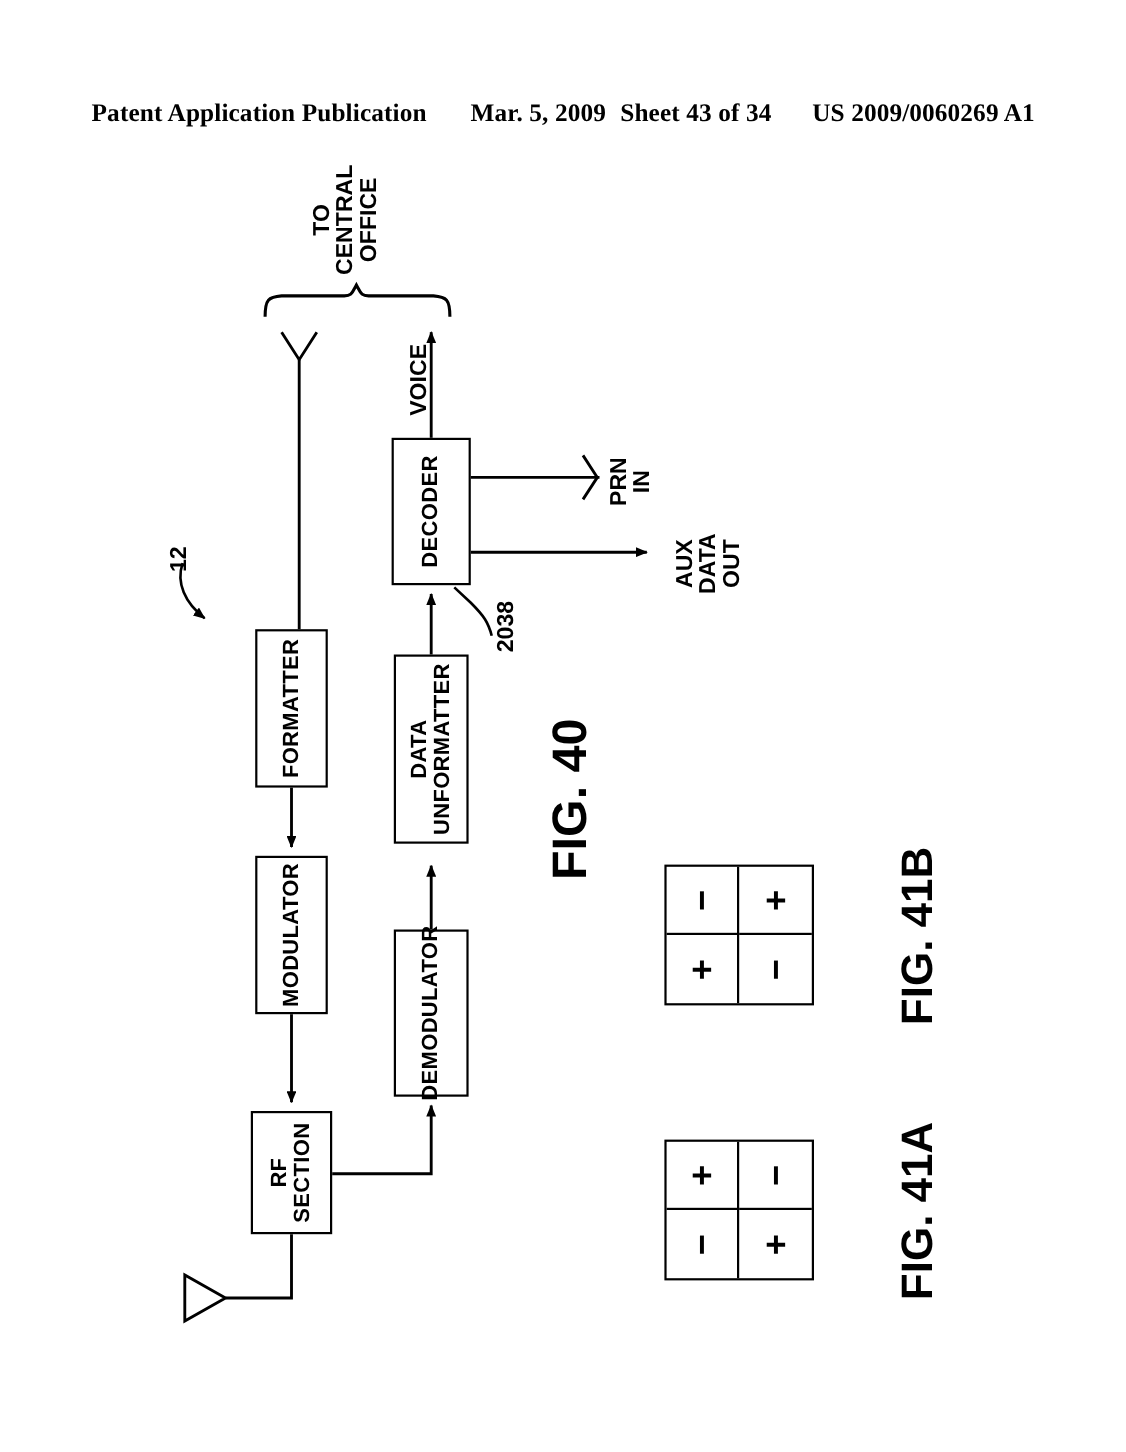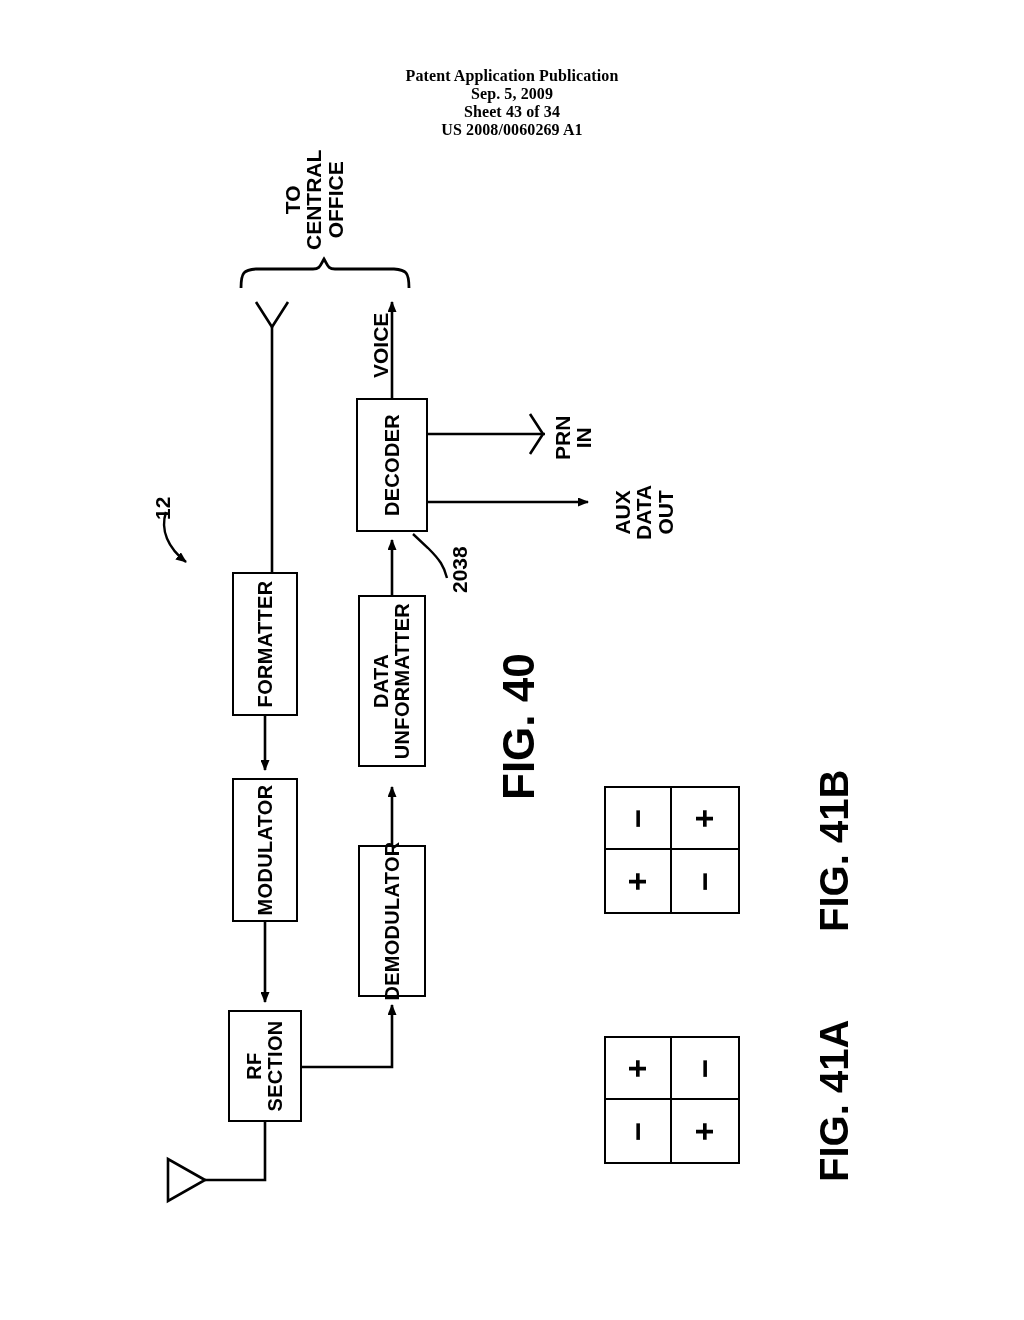--- a/index.html
+++ b/index.html
@@ -21,24 +21,23 @@
     position: absolute;
     top: 88px;
     left: 0;
     width: 1024px;
     height: 30px;
     display: flex;
     justify-content: center;
     align-items: center;
     font-family: "Liberation Serif", serif;
     font-weight: bold;
-    font-size: 16px;
+    font-size: 23px;
     letter-spacing: 0.1px;
     white-space: nowrap;
-    flex-direction: column;
   }
   .page-header .seg { display: inline-block; }
   .gap-lg { display: inline-block; width: 40px; }
   .gap-md { display: inline-block; width: 13px; }
   .gap-xl { display: inline-block; width: 37px; }
 
   
   #figure-canvas {
     position: absolute;
     left: 0;
@@ -122,25 +121,25 @@
     width: 1024px; height: 1320px;
     pointer-events: none;
   }
 </style>
 </head>
 <body>
 
 <div class="page-header">
   <span class="seg">Patent Application Publication</span>
   <span class="gap-lg"></span>
-  <span class="seg">Sep. 5, 2009</span>
+  <span class="seg">Mar. 5, 2009</span>
   <span class="gap-md"></span>
   <span class="seg">Sheet 43 of 34</span>
   <span class="gap-xl"></span>
-  <span class="seg">US 2008/0060269 A1</span>
+  <span class="seg">US 2009/0060269 A1</span>
 </div>
 
 <div id="figure-canvas">
 
   <div class="blk" style="left:232px; top:572px; width:66px; height:144px;">
     <div class="blk-label">FORMATTER</div>
   </div>
 
   <div class="blk" style="left:232px; top:778px; width:66px; height:144px;">
     <div class="blk-label">MODULATOR</div>

